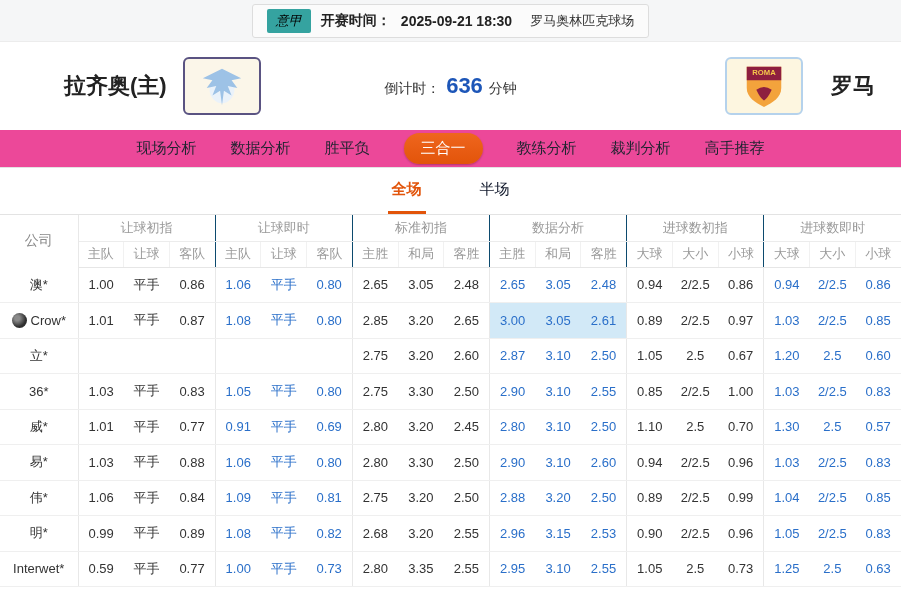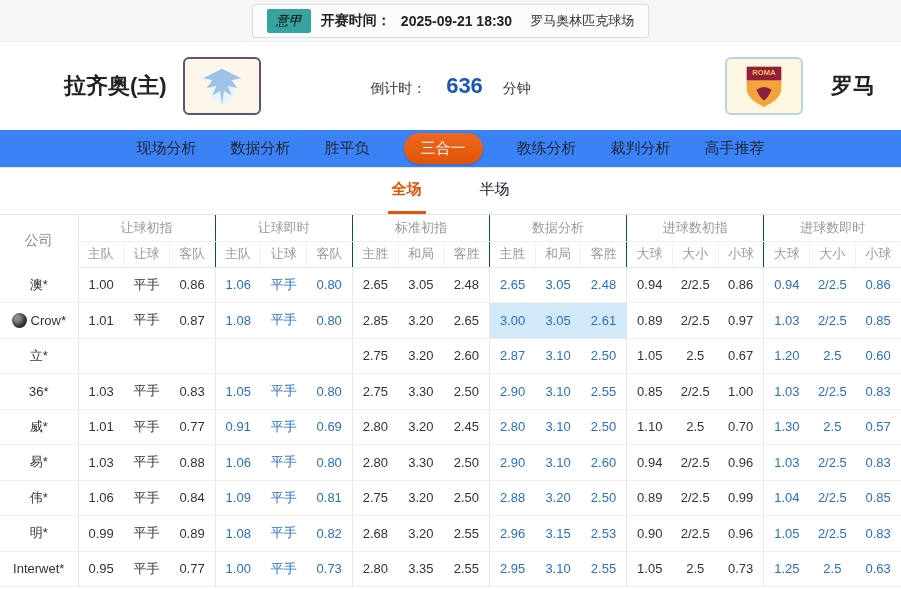--- a/index.html
+++ b/index.html
@@ -19,26 +19,26 @@
   
   .match-header { height: 88px; display: grid; grid-template-columns: 1fr auto 1fr;
     align-items: center; background: #fff; }
   .home-zone { display: flex; align-items: center; gap: 16px; padding-left: 64px; }
   .away-zone { display: flex; align-items: center; gap: 28px; justify-content: flex-end; padding-right: 26px; }
   .team-name { font-size: 22px; font-weight: bold; color: #222; }
   .logo-box { width: 78px; height: 58px; border-radius: 6px; display: flex;
     align-items: center; justify-content: center; }
   .logo-home { border: 2px solid #5a5382; background: #fbf6e9; }
   .logo-away { border: 2px solid #b5d2ec; background: #fdf6e0; }
-  .countdown { display: flex; align-items: baseline; gap: 20px; }
+  .countdown { display: flex; align-items: baseline; gap: 6px; }
   .countdown-label, .countdown-unit { font-size: 14px; color: #333; }
   .countdown-value { font-size: 22px; font-weight: bold; color: var(--countdown-blue, #1d56b8); }
 
   
-  .nav { height: 38px; border-bottom: 1px solid #e3e3e3; background: #3b82f6;
+  .nav { height: 38px; border-bottom: 1px solid #e3e3e3; background: #ec4899;
     display: flex; align-items: center; justify-content: center; gap: 34px; }
   .nav-tab { font-size: 15px; color: #1f2430; cursor: pointer; white-space: nowrap; }
   .nav-tab.active { background: linear-gradient(#ef661e, var(--accent-orange, #dd4e07));
     color: #fff; padding: 6px 17px; border-radius: 16px; box-shadow: 0 1px 2px rgba(0,0,0,.25); }
 
   
   .subnav { height: 47px; display: flex; align-items: stretch; justify-content: center;
     gap: 50px; border-bottom: 1px solid #e3e3e3; background: #fff; }
   .subnav-tab { display: flex; align-items: center; font-size: 15px; color: #0f172a;
     cursor: pointer; border-bottom: 3px solid transparent; padding: 0 4px; }
@@ -335,21 +335,21 @@
         <td class="live">2.53</td>
         <td class="gs">0.90</td>
         <td>2/2.5</td>
         <td>0.96</td>
         <td class="gs live">1.05</td>
         <td class="live">2/2.5</td>
         <td class="live">0.83</td>
       </tr>
       <tr>
         <td class="company-cell"><span>Interwet*</span></td>
-        <td class="gs">0.95</td>
+        <td class="gs">0.59</td>
         <td>平手</td>
         <td>0.77</td>
         <td class="gs live">1.00</td>
         <td class="live">平手</td>
         <td class="live">0.73</td>
         <td class="gs">2.80</td>
         <td>3.35</td>
         <td>2.55</td>
         <td class="gs live">2.95</td>
         <td class="live">3.10</td>

